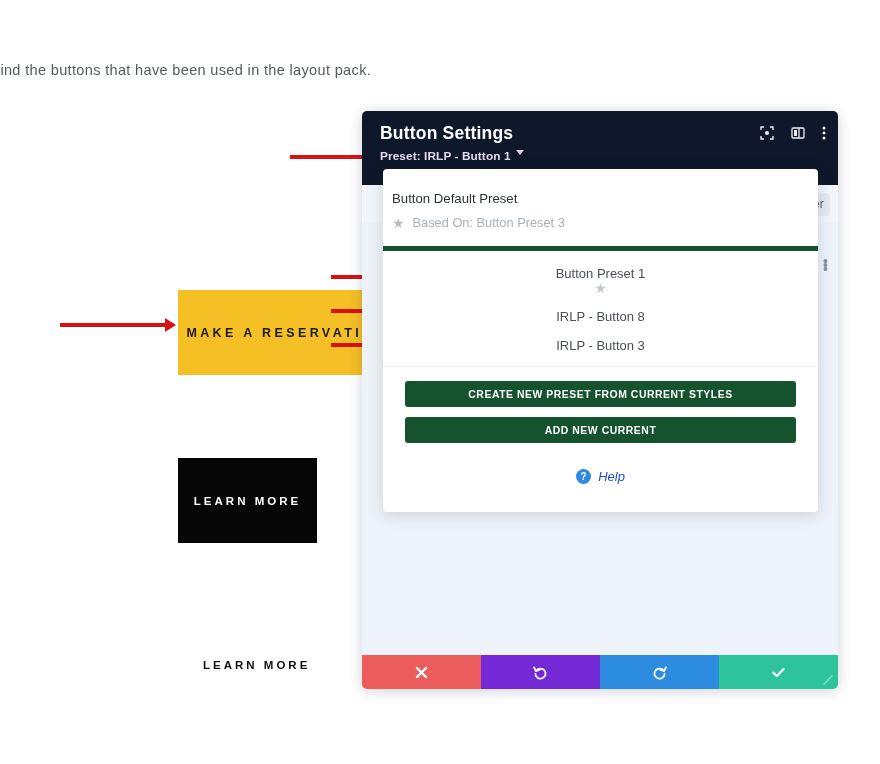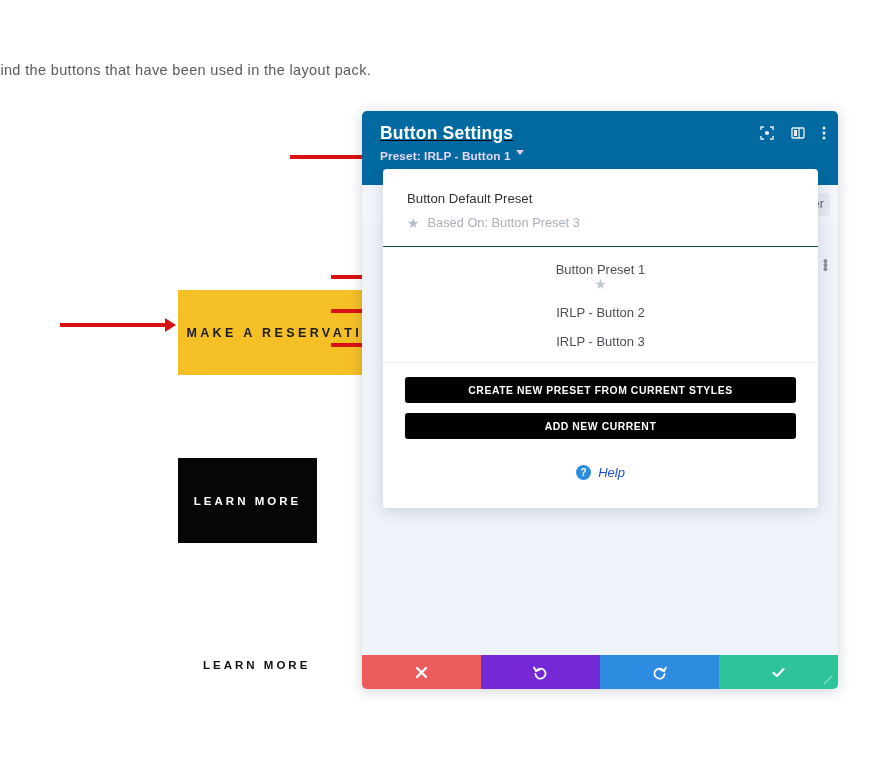--- a/index.html
+++ b/index.html
@@ -64,24 +64,23 @@
   
   .modal {
     position: absolute; left: 362px; top: 111px;
     width: 476px; height: 578px;
     background: #eef3fa;
     border-radius: 5px;
     box-shadow: 0 2px 14px rgba(20,30,60,.20);
     overflow: hidden;
   }
   .modal-header {
-    height: 74px; background: #0369a1;
+    height: 74px; background: #0f172a;
     padding: 12px 16px 0 18px;
     position: relative;
-    text-decoration: underline;
   }
   .modal-title {
     font-size: 17.5px; font-weight: bold; color: #ffffff; letter-spacing: .2px;
   }
   .modal-preset-row {
     margin-top: 5px; font-size: 11.8px; font-weight: bold;
     color: #e7d8f7; letter-spacing: .1px; cursor: pointer;
     display: inline-flex; gap: 5px;
   }
   .caret-dn {
@@ -113,22 +112,22 @@
 
   
   .preset-panel {
     position: absolute; left: 21px; top: 58px;
     width: 435px; background: #ffffff;
     border-radius: 4px;
     box-shadow: 0 3px 16px rgba(25,40,70,.17);
     padding: 0;
   }
   .panel-default {
-    padding: 22px 24px 16px 24px;
-    border-bottom: 1px solid #14532d;
+    padding: 22px 24px 16px 9px;
+    border-bottom: 5px solid #14532d;
   }
   .panel-default .pd-title {
     font-size: 13.2px; color: #2c3237; margin-bottom: 9px;
   }
   .pd-based {
     display: flex; align-items: center; gap: 8px;
     font-size: 12.8px; color: #a9b0b8;
   }
   .star { color: #c2c8cf; font-size: 14px; line-height: 1; }
   .star.grey { color: #b6bdc5; }
@@ -137,21 +136,21 @@
   .preset-item {
     display: flex; align-items: center; justify-content: space-between;
     padding: 7px 24px 7px 24px; cursor: pointer; flex-direction: column;
   }
   .preset-item .pi-label { font-size: 13px; color: #4b5056; }
   .check { color: #1fba8f; font-size: 14px; font-weight: bold; }
 
   .panel-actions { padding: 14px 22px 6px 22px; }
   .big-btn {
     display: block; width: 100%; height: 26px;
-    background: #000000; color: #fff; border: none; border-radius: 3px;
+    background: #14532d; color: #fff; border: none; border-radius: 3px;
     font-family: "Liberation Sans", sans-serif;
     font-size: 10.4px; font-weight: bold; letter-spacing: .55px;
     cursor: pointer; margin-bottom: 10px;
   }
   .help-row {
     display: flex; align-items: center; justify-content: center; gap: 7px;
     padding: 16px 0 22px 0; cursor: pointer;
   }
   .help-badge {
     width: 15px; height: 15px; border-radius: 50%;
@@ -256,21 +255,21 @@
 
       <div class="preset-list">
 
         <div class="preset-item">
           <span class="pi-label">Button Preset 1</span>
           <span class="star">★</span>
         </div>
 
 
         <div class="preset-item">
-          <span class="pi-label">IRLP - Button 2</span>
+          <span class="pi-label">IRLP - Button 8</span>
           <span></span>
         </div>
 
         <div class="preset-item">
           <span class="pi-label">IRLP - Button 3</span>
           <span></span>
         </div>
       </div>
 
       <div class="panel-actions">

